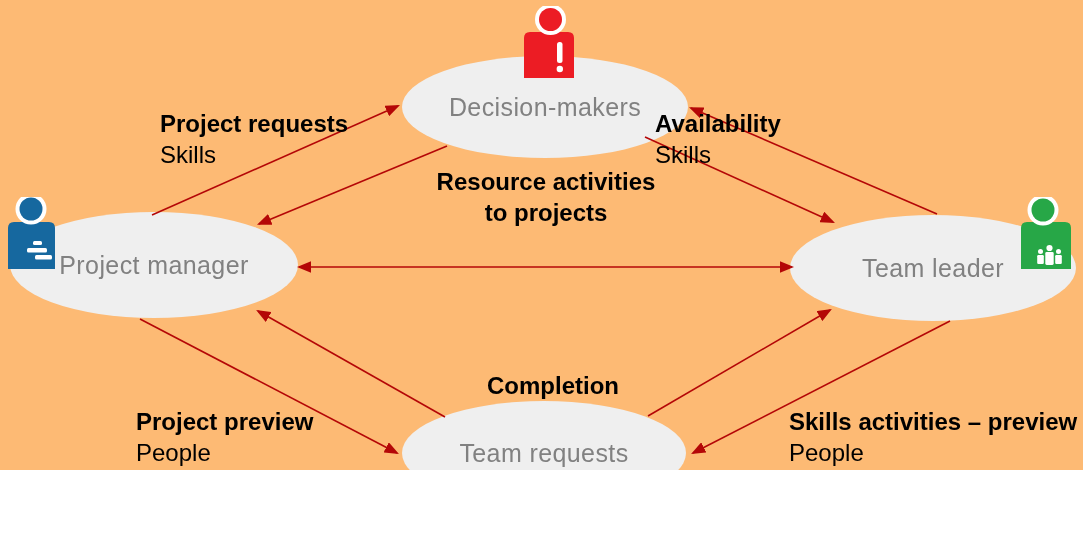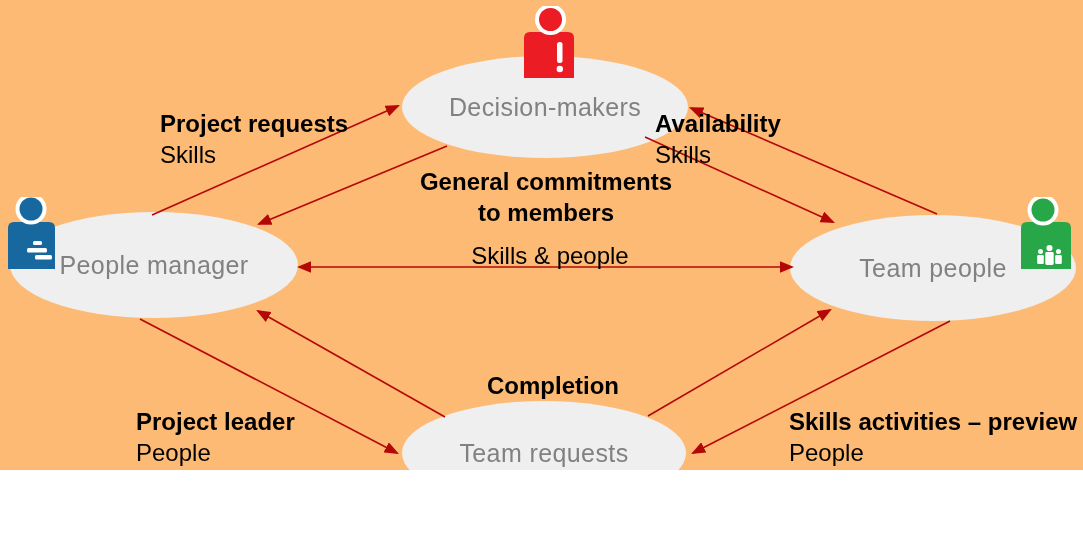--- a/index.html
+++ b/index.html
@@ -59,24 +59,24 @@
 </style>
 </head>
 <body>
 
 <div id="canvas">
 
   <div class="node" id="node-decision-makers">
     <span class="node-label">Decision-makers</span>
   </div>
   <div class="node" id="node-project-manager">
-    <span class="node-label">People manager</span>
+    <span class="node-label">Project manager</span>
   </div>
   <div class="node" id="node-team-leader">
-    <span class="node-label">Team people</span>
+    <span class="node-label">Team leader</span>
   </div>
   <div class="node" id="node-team-members">
     <span class="node-label">Team requests</span>
   </div>
 
   <svg class="icon" id="icon-dm" width="58" height="79" viewBox="0 0 58 79">
     <path d="M4,32 Q4,26 10,26 L48,26 Q54,26 54,32 L54,72 L4,72 Z" fill="#ec1c24"></path>
     <circle cx="30.5" cy="13.5" r="15.5" fill="#ffffff"></circle>
     <circle cx="30.5" cy="13.5" r="11.5" fill="#ec1c24"></circle>
     <rect x="37" y="36" width="5.5" height="21" rx="2.5" fill="#ffffff"></rect>
@@ -142,34 +142,33 @@
     <div class="b">Project requests</div>
     <div class="r">Skills</div>
   </div>
 
   <div class="edge-label ta-right" id="lbl-availability">
     <div class="b">Availability</div>
     <div class="r">Skills</div>
   </div>
 
   <div class="edge-label ta-center" id="lbl-resource-commitments">
-    <div class="b">General commitments</div>
-    <div class="b">to members</div>
+    <div class="b">Resource activities</div>
+    <div class="b">to projects</div>
   </div>
 
   <div class="edge-label ta-center" id="lbl-request-commitment">
-    <div class="r">Skills &amp; people</div>
   </div>
 
   <div class="edge-label ta-center" id="lbl-completion">
     <div class="b">Completion</div>
   </div>
 
   <div class="edge-label" id="lbl-project-preview">
-    <div class="b">Project leader</div>
+    <div class="b">Project preview</div>
     <div class="r ta-right">People</div>
   </div>
 
   <div class="edge-label" id="lbl-general-activities">
     <div class="b">Skills activities – preview</div>
     <div class="r">People</div>
   </div>
 
 </div>
 

